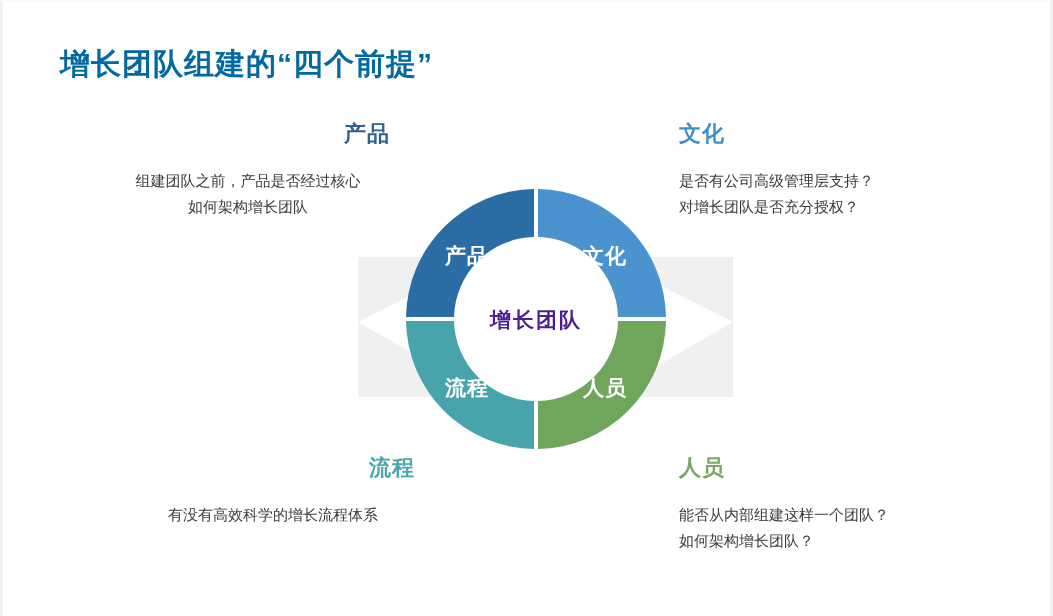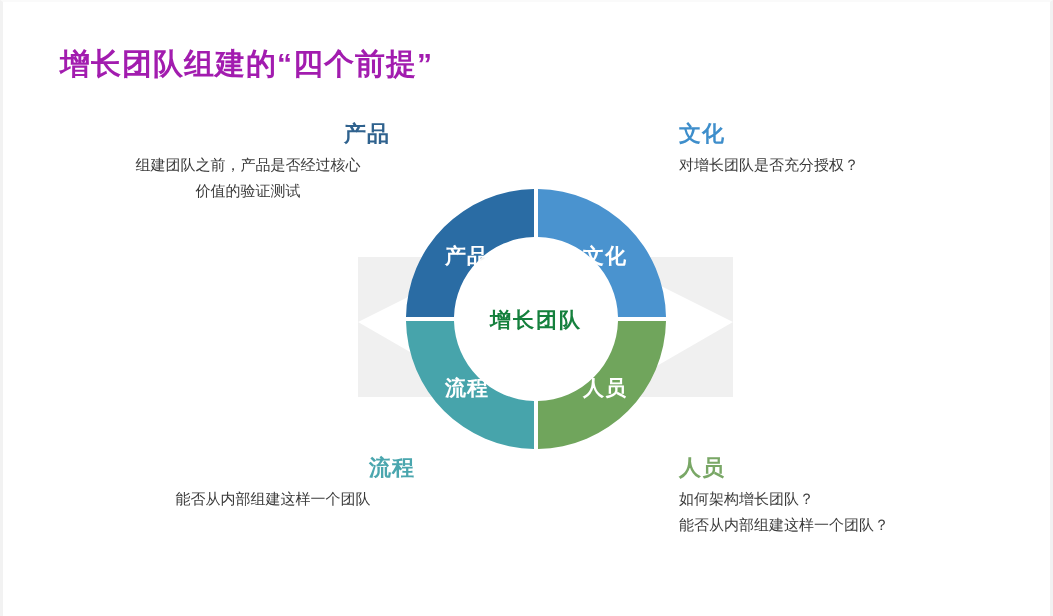--- a/index.html
+++ b/index.html
@@ -26,21 +26,21 @@
     overflow: hidden;
   }
 
   
   #page-title {
     position: absolute;
     left: 57px;
     top: 42px;
     font-size: 30px;
     font-weight: bold;
-    color: #a21caf;
+    color: #0369a1;
     letter-spacing: 1px;
     white-space: nowrap;
   }
 
   
   .deco {
     position: absolute;
     z-index: 0;
   }
   .tri {
@@ -99,21 +99,21 @@
   #label-process  { left: 44px;  bottom: 52px; }
   #label-people   { right: 44px; bottom: 52px; }
 
   #donut-center {
     position: absolute;
     left: 50%;
     top: 50%;
     transform: translate(-50%, -50%);
     width: 148px;
     text-align: center;
-    color: #15803d;
+    color: #4c1d95;
     font-size: 21px;
     font-weight: bold;
     line-height: 33px;
     letter-spacing: 2px;
   }
 
   
   .block {
     position: absolute;
     z-index: 3;
@@ -121,21 +121,21 @@
   .block-head {
     font-size: 22px;
     font-weight: bold;
     letter-spacing: 1px;
     line-height: 28px;
   }
   .block-body {
     font-size: 15px;
     color: #3a3a3a;
     line-height: 26px;
-    margin-top: 4px;
+    margin-top: 20px;
   }
   .block-body div { white-space: nowrap; }
 
   #block-product { left: 95px; top: 118px; width: 300px; text-align: center; }
   #block-product .block-head { text-align: right; padding-right: 8px; }
 
   #block-culture { left: 676px; top: 118px; width: 310px; text-align: left; }
 
   #block-process { left: 120px; top: 452px; width: 300px; text-align: center; }
   #block-process .block-head { text-align: right; padding-right: 8px; }
@@ -178,39 +178,40 @@
 
     <div id="donut-center">
       <div>增长团队</div>
     </div>
   </div>
 
   <div class="block" id="block-product">
     <div class="block-head" id="head-product" style="color: rgb(47, 98, 142);">产品</div>
     <div class="block-body" id="body-product">
       <div>组建团队之前，产品是否经过核心</div>
-      <div>价值的验证测试</div>
+      <div>如何架构增长团队</div>
     </div>
   </div>
 
   <div class="block" id="block-culture">
     <div class="block-head" id="head-culture" style="color: rgb(62, 142, 203);">文化</div>
     <div class="block-body" id="body-culture">
+      <div>是否有公司高级管理层支持？</div>
       <div>对增长团队是否充分授权？</div>
     </div>
   </div>
 
   <div class="block" id="block-process">
     <div class="block-head" id="head-process" style="color: rgb(74, 166, 174);">流程</div>
     <div class="block-body" id="body-process">
-      <div>能否从内部组建这样一个团队</div>
+      <div>有没有高效科学的增长流程体系</div>
     </div>
   </div>
 
   <div class="block" id="block-people">
     <div class="block-head" id="head-people" style="color: rgb(121, 167, 102);">人员</div>
     <div class="block-body" id="body-people">
+      <div>能否从内部组建这样一个团队？</div>
       <div>如何架构增长团队？</div>
-      <div>能否从内部组建这样一个团队？</div>
     </div>
   </div>
 
 </div>
 
 </body></html>

